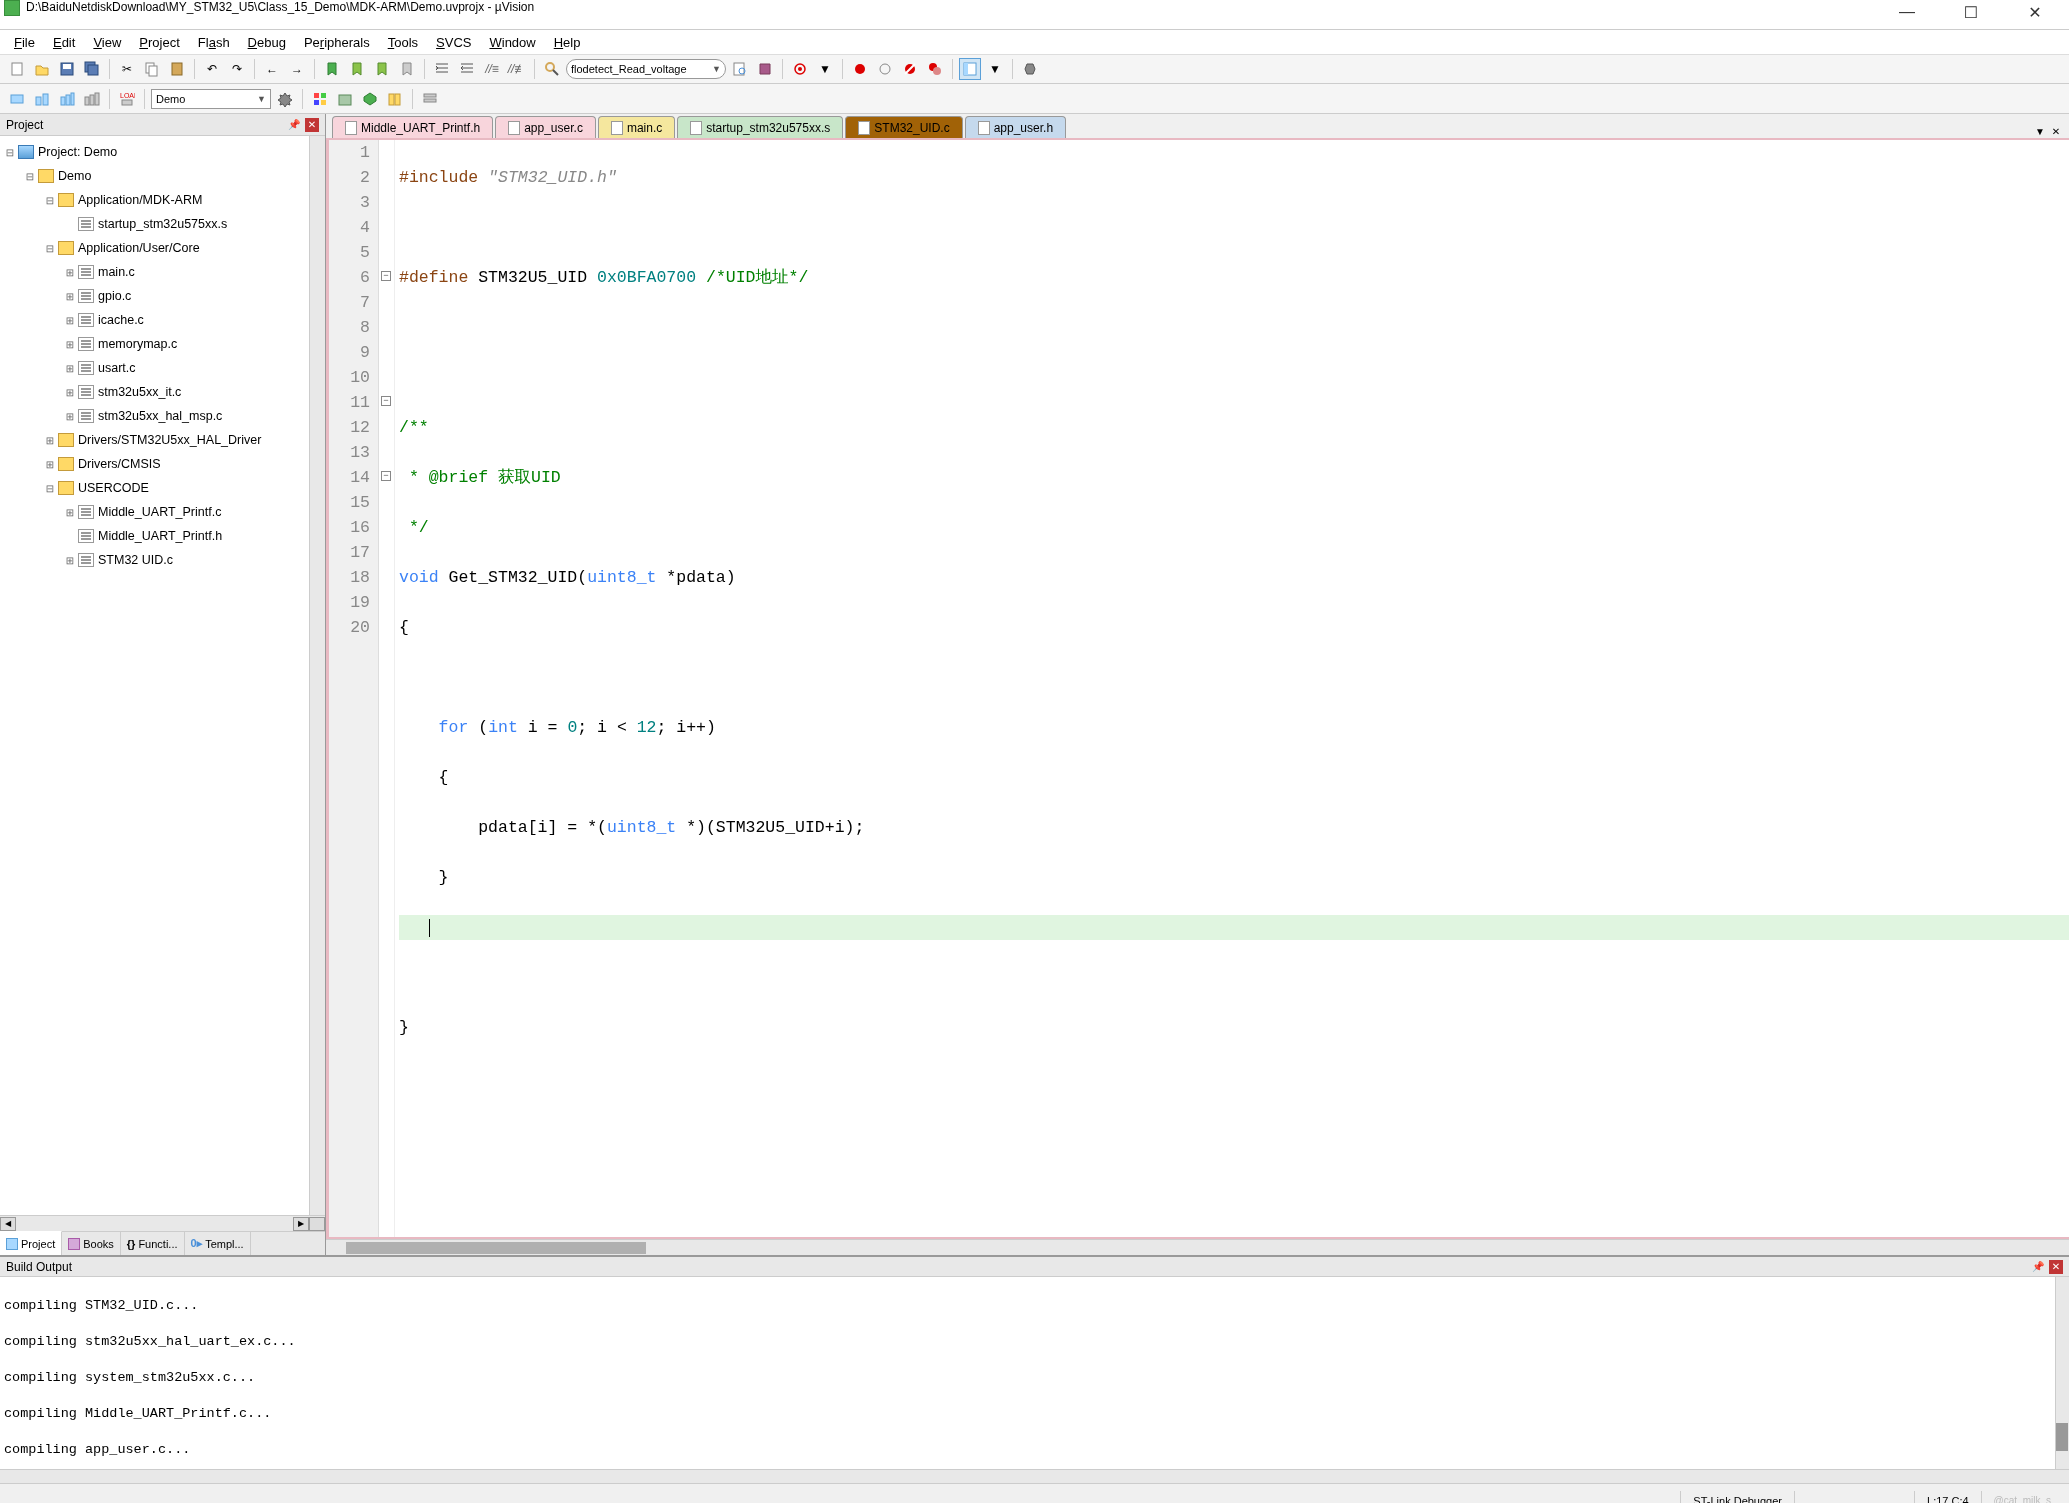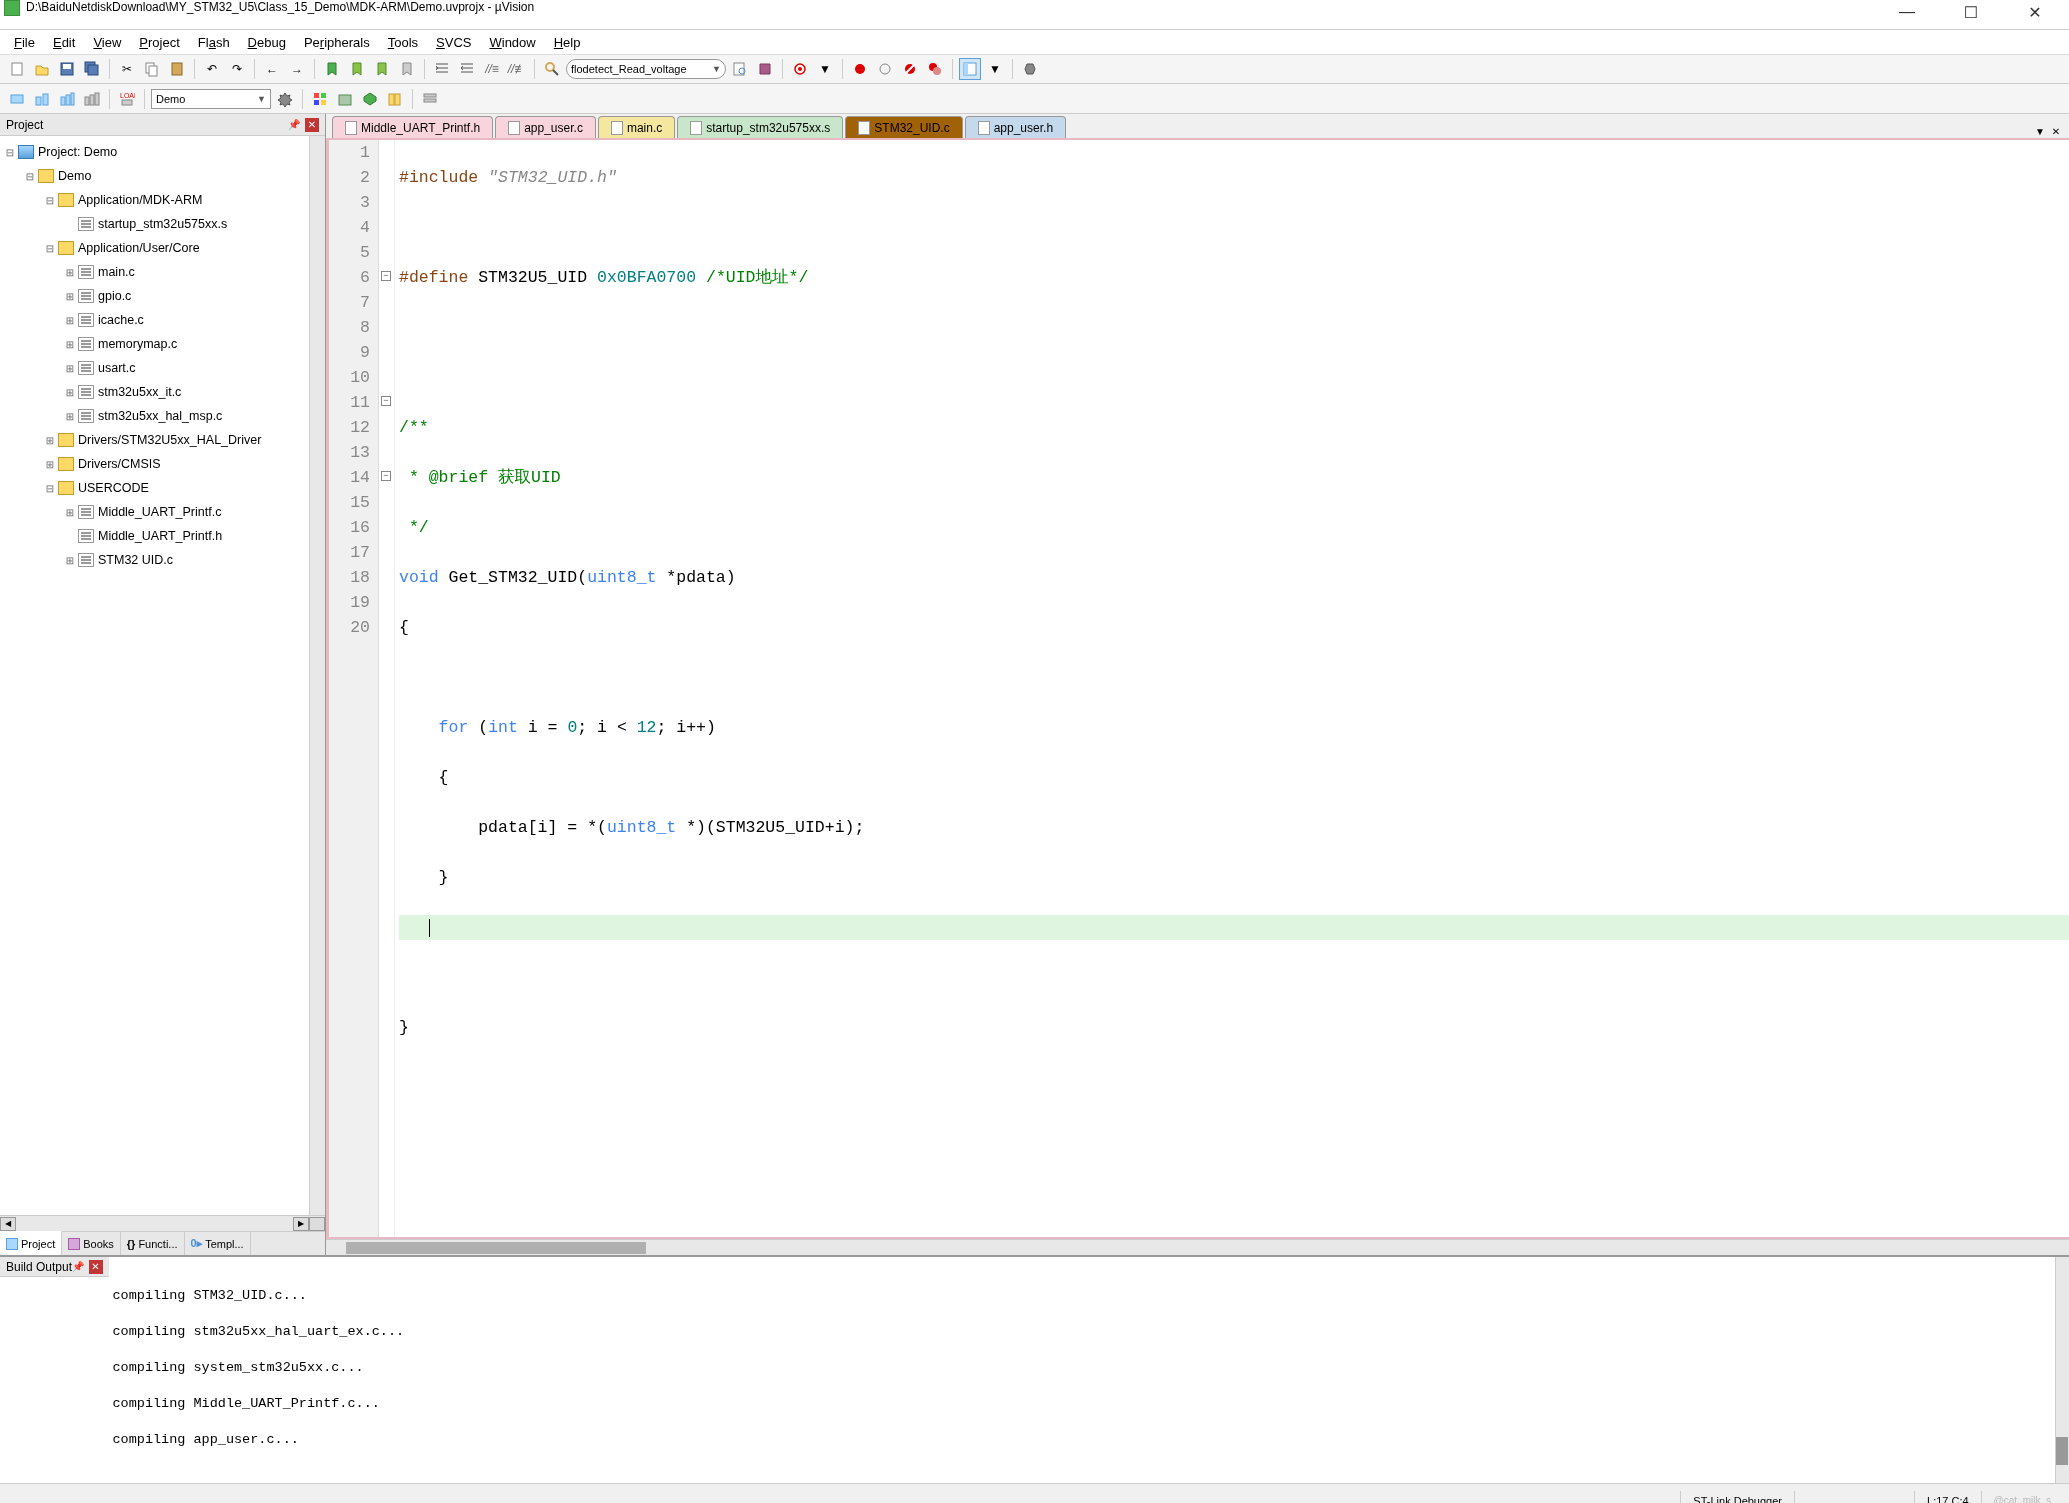--- a/index.html
+++ b/index.html
@@ -69,23 +69,23 @@
 
 .kw-pre { color: #8b4513; }
 .kw-str { color: #888; font-style: italic; }
 .kw-blue { color: #3b82f6; }
 .kw-num { color: #008080; }
 .kw-cmt { color: #008000; }
 
 .editor-hscroll { height: 16px; background: #e8e8e8; border-top: 1px solid #ccc; display: flex; }
 .hscroll-thumb { width: 300px; height: 12px; margin: 2px 0 0 20px; background: #b0b0b0; }
 
-.build-output { height: 228px; display: flex; flex-direction: row; border-top: 2px solid #999; background: #fff; }
+.build-output { height: 228px; display: flex; flex-direction: column; border-top: 2px solid #999; background: #fff; }
 .bo-header { display: flex; align-items: center; height: 20px; background: #e8e8e8; border-bottom: 1px solid #ccc; padding: 0 6px; font-size: 12px; }
-.bo-content { flex: 1; overflow: auto; padding: 12px 4px; font-family: 'Courier New', monospace; font-size: 13.5px; line-height: 18px; white-space: pre; position: relative; }
+.bo-content { flex: 1; overflow: auto; padding: 2px 4px; font-family: 'Courier New', monospace; font-size: 13.5px; line-height: 18px; white-space: pre; position: relative; }
 .bo-hscroll { height: 14px; background: #e8e8e8; border-top: 1px solid #ccc; }
 .bo-vscroll { position: absolute; right: 0; top: 0; width: 14px; height: 100%; background: #e8e8e8; border-left: 1px solid #ccc; }
 .bo-vthumb { position: absolute; right: 1px; bottom: 18px; width: 12px; height: 28px; background: #999; }
 
 .statusbar { height: 20px; display: flex; align-items: center; background: #f0f0f0; border-top: 1px solid #ccc; font-size: 11px; padding: 0 6px; }
 .sb-spacer { flex: 1; }
 .sb-cell { padding: 0 12px; border-left: 1px solid #ccc; height: 100%; display: flex; align-items: center; margin-top: 14px; }
 .watermark { color: #bbb; font-size: 10px; }
 
 svg { display: block; }

